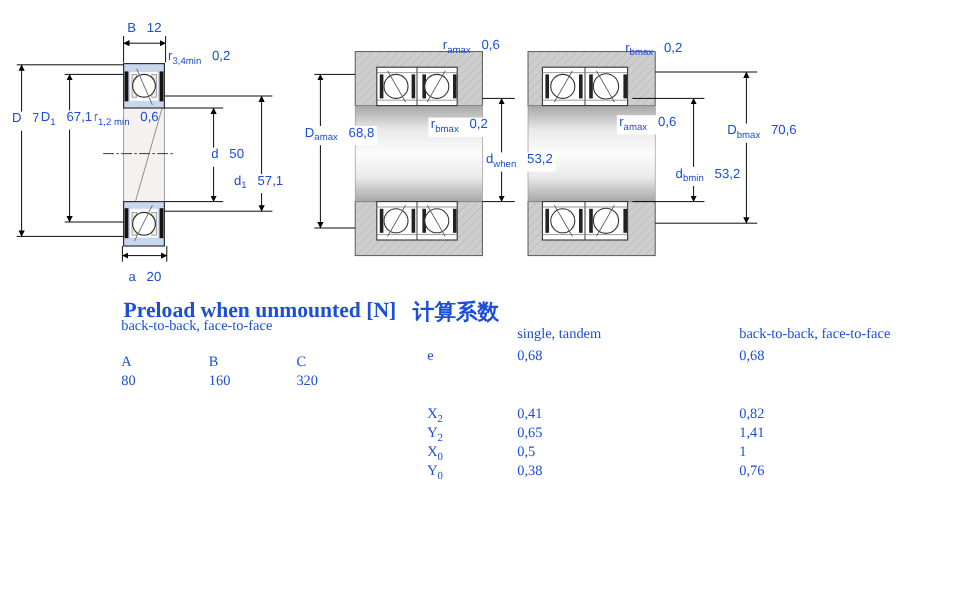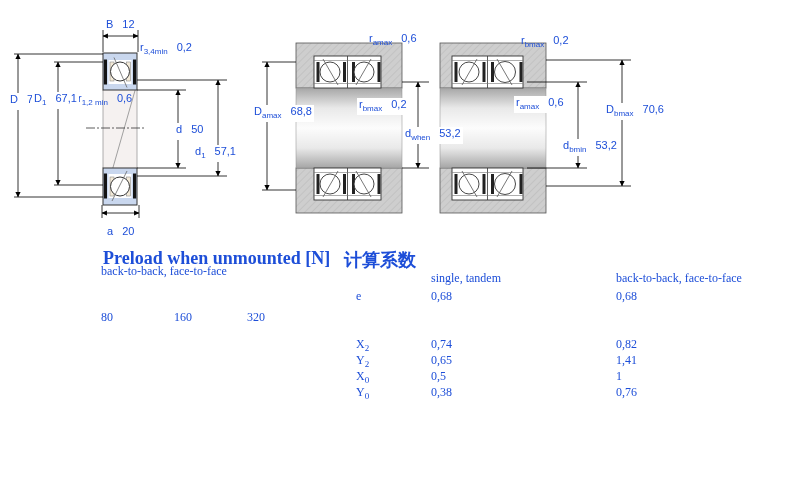--- a/index.html
+++ b/index.html
@@ -204,33 +204,36 @@
 <div class="dim wbg" style="left:357px;top:98px"><span>r</span><span class="sub">bmax</span><span class="val">0,2</span></div>
 <div class="dim wbg" style="left:403px;top:127px"><span>d</span><span class="sub">when</span><span class="val">53,2</span></div>
 
 <div class="dim" style="left:521px;top:34px"><span>r</span><span class="sub">bmax</span><span class="val">0,2</span></div>
 <div class="dim wbg" style="left:514px;top:96px"><span>r</span><span class="sub">amax</span><span class="val">0,6</span></div>
 <div class="dim wbg" style="left:604px;top:103px"><span>D</span><span class="sub">bmax</span><span class="val">70,6</span></div>
 <div class="dim wbg" style="left:561px;top:139px"><span>d</span><span class="sub">bmin</span><span class="val">53,2</span></div>
 
 <div class="ttl" style="left:103px;top:248px">Preload when unmounted [N]</div>
 <div class="prow" style="top:264px">back-to-back, face-to-face</div>
+<div class="prow" style="top:294px">
+  <span class="pc">A</span><span class="pc">B</span><span class="pc">C</span>
+</div>
 <div class="prow" style="top:310px">
   <span class="pc">80</span><span class="pc">160</span><span class="pc">320</span>
 </div>
 
 <div class="ttl" style="left:344px;top:248px">计算系数</div>
 <div class="frow" style="top:271px">
   <span class="fl"></span><span class="fv1">single, tandem</span><span class="fv2">back-to-back, face-to-face</span>
 </div>
 <div class="frow" style="top:289px">
   <span class="fl"><span>e</span><sub></sub></span><span class="fv1">0,68</span><span class="fv2">0,68</span>
 </div>
 <div class="frow" style="top:337px">
-  <span class="fl"><span>X</span><sub>2</sub></span><span class="fv1">0,74</span><span class="fv2">0,82</span>
+  <span class="fl"><span>X</span><sub>2</sub></span><span class="fv1">0,41</span><span class="fv2">0,82</span>
 </div>
 <div class="frow" style="top:353px">
   <span class="fl"><span>Y</span><sub>2</sub></span><span class="fv1">0,65</span><span class="fv2">1,41</span>
 </div>
 <div class="frow" style="top:369px">
   <span class="fl"><span>X</span><sub>0</sub></span><span class="fv1">0,5</span><span class="fv2">1</span>
 </div>
 <div class="frow" style="top:385px">
   <span class="fl"><span>Y</span><sub>0</sub></span><span class="fv1">0,38</span><span class="fv2">0,76</span>
 </div>

